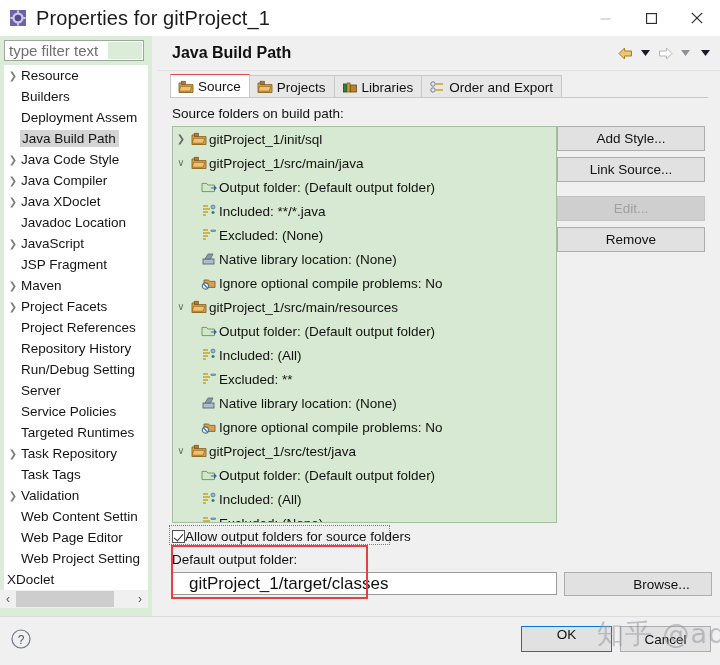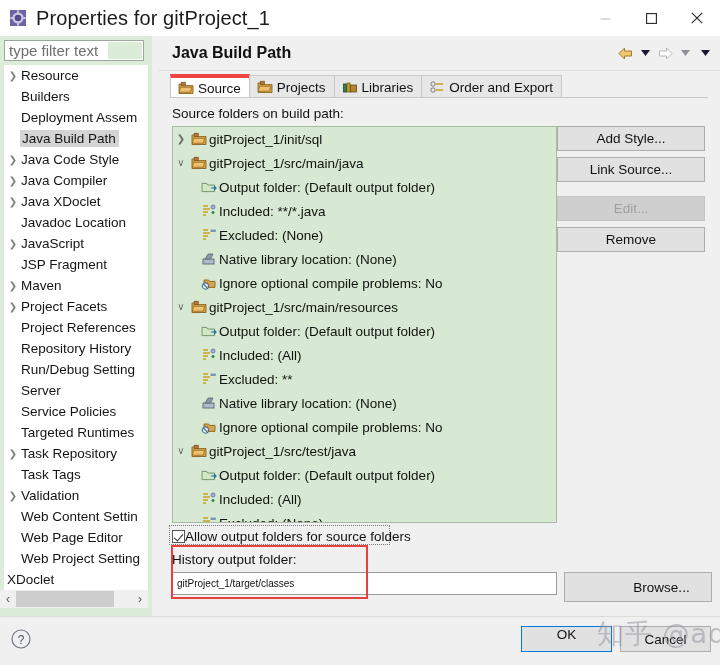--- a/index.html
+++ b/index.html
@@ -133,21 +133,21 @@
     padding: 0 8px 0 7px;
     font-size: 13.5px; color: #111;
     box-sizing: border-box;
     background: #e7e7e7;
     border: 1px solid #c8c8c8;
     border-bottom: none;
     margin-right: -1px;
   }
   .tab.active {
     background: #ffffff;
-    border-top: 4px solid #ef4444;
+    border-top: 1px solid #ef4444;
     height: 24px;
   }
   .tab-underline {
     position: absolute; left: 12px; top: 61px; width: 538px; height: 1px;
     background: #c8c8c8;
   }
 
   .sect-label {
     position: absolute; left: 14px; top: 70px;
     font-size: 13.5px; color: #111;
@@ -211,21 +211,21 @@
   .out-label {
     position: absolute; left: 14px; top: 516px;
     font-size: 13.5px; color: #111;
   }
   .out-input {
     position: absolute; left: 14px; top: 536px;
     width: 385px; height: 23px;
     background: #fff; border: 1px solid #9c9c9c;
     box-sizing: border-box;
     display: flex; align-items: center;
-    font-size: 10px; color: #111; padding-left: 4px;
+    font-size: 17px; color: #111; padding-left: 16px;
   }
   .redbox {
     position: absolute; left: 13px; top: 509px;
     width: 197px; height: 54px;
     border: 2px solid #e8403a;
     box-sizing: border-box;
     pointer-events: none;
   }
 
   
@@ -686,25 +686,25 @@
     <div class="btn" style="left:399px; top:191px;">
       <span>Remove</span>
     </div>
 
     <div class="chk-focus"></div>
     <div class="chkrow">
       <div class="chk"></div>
       <span>Allow output folders for source folders</span>
     </div>
 
-    <div class="out-label">History output folder:</div>
+    <div class="out-label">Default output folder:</div>
     <div class="out-input">
       <span>gitProject_1/target/classes</span>
     </div>
-    <div class="btn" style="left:406px; top:536px; height:30px;padding-left:47px;">
+    <div class="btn" style="left:406px; top:536px; height:24px;padding-left:47px;">
       <span>Browse...</span>
     </div>
 
     <div class="redbox"></div>
   </div>
 
   <div class="footer">
     <div class="footer-sep"></div>
     <div class="help-btn">
       <svg width="22" height="22" viewBox="0 0 22 22">

